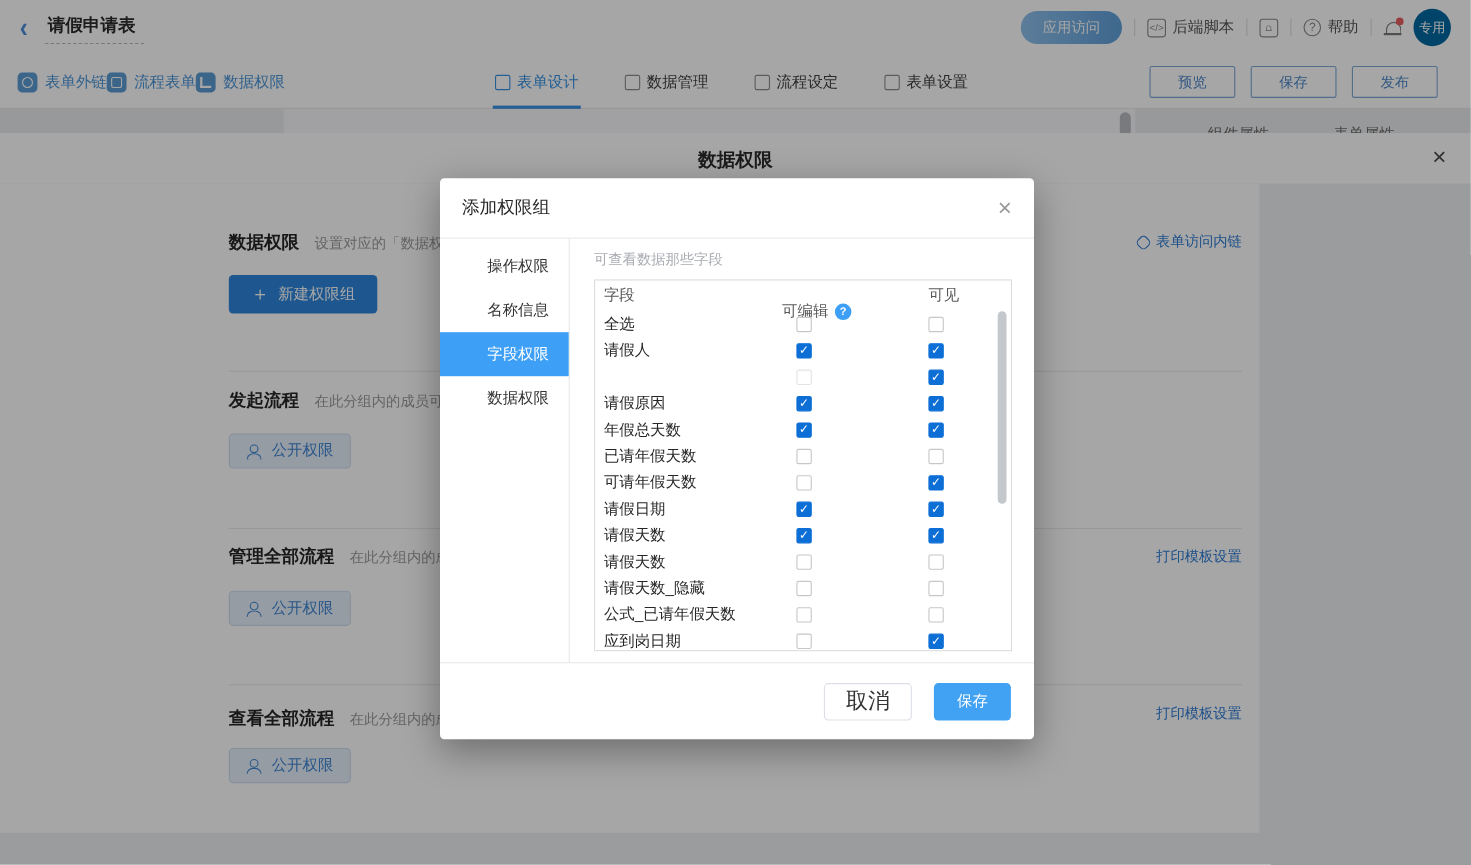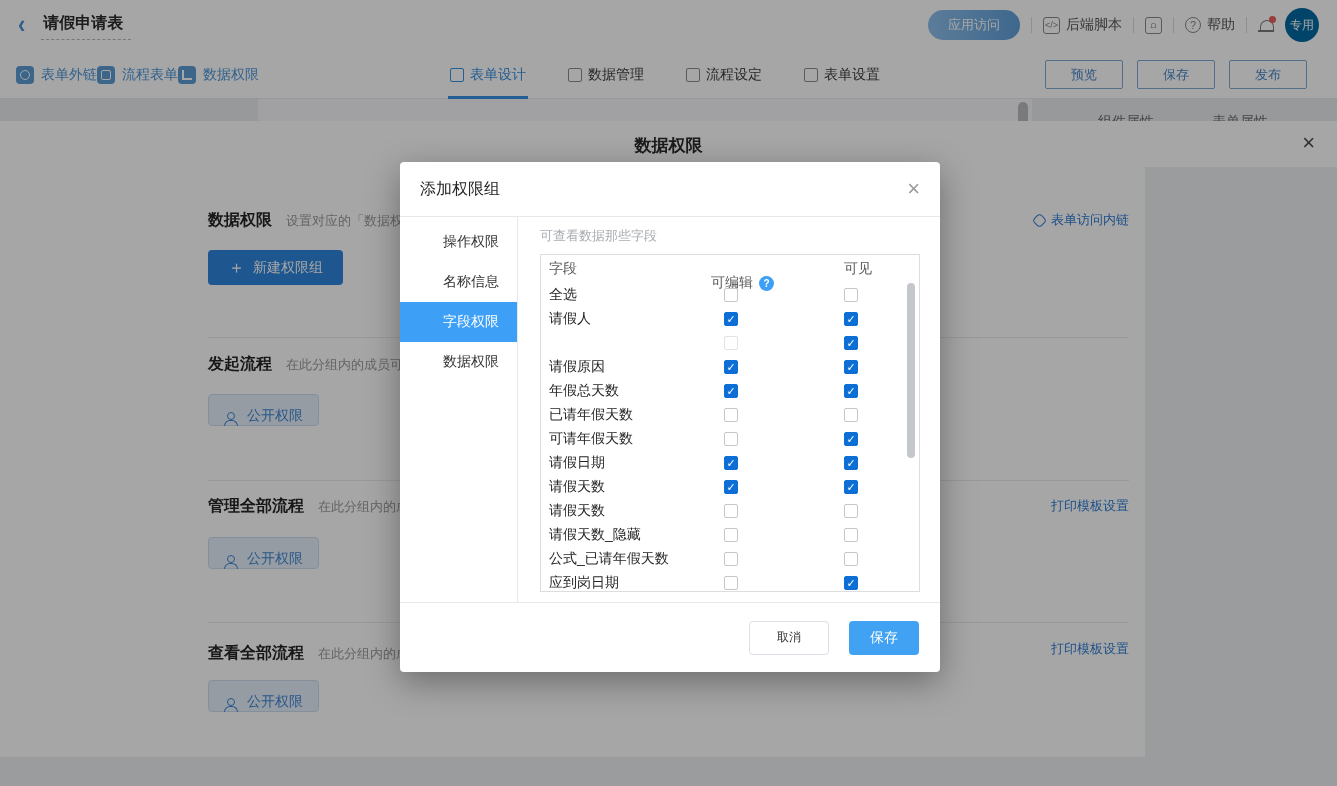--- a/index.html
+++ b/index.html
@@ -81,21 +81,21 @@
   .sec-link { position:absolute; right:0; display:flex; align-items:center; gap:6px;
     font-size:13px; color:#2f7cd4; cursor:pointer; white-space:nowrap; }
   .link-ico { width:11px; height:11px; border:1.5px solid #2f7cd4; border-radius:4px;
     transform:rotate(45deg); }
   .btn-primary { position:absolute; left:0; height:35px; padding:0 20px; border:none;
     border-radius:4px; background:#2e86dc; color:#fff; font-size:14px; cursor:pointer;
     display:flex; align-items:center; gap:8px; }
   .plus { font-size:17px; line-height:1; }
   .btn-soft { position:absolute; left:0; height:32px; padding:0 15px; border:1px solid #cddcf0;
     border-radius:4px; background:#e7f0fa; color:#3f86d4; font-size:14px; cursor:pointer;
-    display:flex; align-items:flex-end; gap:8px; }
+    display:flex; align-items:center; gap:8px; }
   .ppl { position:relative; width:15px; height:13px; }
   .ppl::before { content:""; position:absolute; left:3px; top:0; width:6px; height:6px;
     border:1.5px solid #3f86d4; border-radius:50%; }
   .ppl::after { content:""; position:absolute; left:0; bottom:-1px; width:12px; height:5px;
     border:1.5px solid #3f86d4; border-bottom:none; border-radius:6px 6px 0 0; }
 
   
   .dim { position:absolute; inset:0; background:rgba(0,0,0,0.35); z-index:50; }
   .modal { position:absolute; left:400px; top:162px; width:540px; height:510px;
     background:#fff; border-radius:4px; box-shadow:0 10px 34px rgba(0,0,0,.35); z-index:100;
@@ -127,21 +127,21 @@
   .cb { width:14px; height:14px; border:1px solid #c6c6c6; border-radius:2px; background:#fff;
     cursor:pointer; display:flex; align-items:center; justify-content:center; }
   .cb.on { background:#0d6fd6; border-color:#0d6fd6; }
   .cb.on::after { content:"✓"; color:#fff; font-size:11px; font-weight:bold; line-height:1; }
   .cb.dis { border-color:#e3e3e3; }
   .t-scroll { position:absolute; right:4px; top:28px; width:8px; height:175px;
     background:#c4c7cc; border-radius:4px; }
   .m-foot { height:70px; border-top:1px solid #e8e8e8; display:flex; align-items:center;
     justify-content:flex-end; gap:20px; padding-right:21px; flex:none; }
   .btn-cancel { width:80px; height:34px; background:#fff; border:1px solid #dcdfe6;
-    border-radius:4px; font-size:12px; color:#333; cursor:pointer; }
+    border-radius:4px; font-size:20px; color:#333; cursor:pointer; }
   .btn-save { width:70px; height:34px; background:#41a1f2; border:none; border-radius:4px;
     font-size:14px; color:#fff; cursor:pointer; }
 </style>
 </head>
 <body>
 
 <div class="topbar">
   <span class="back-btn">‹</span>
   <span class="form-title">请假申请表</span>
   <div class="tb-right">

